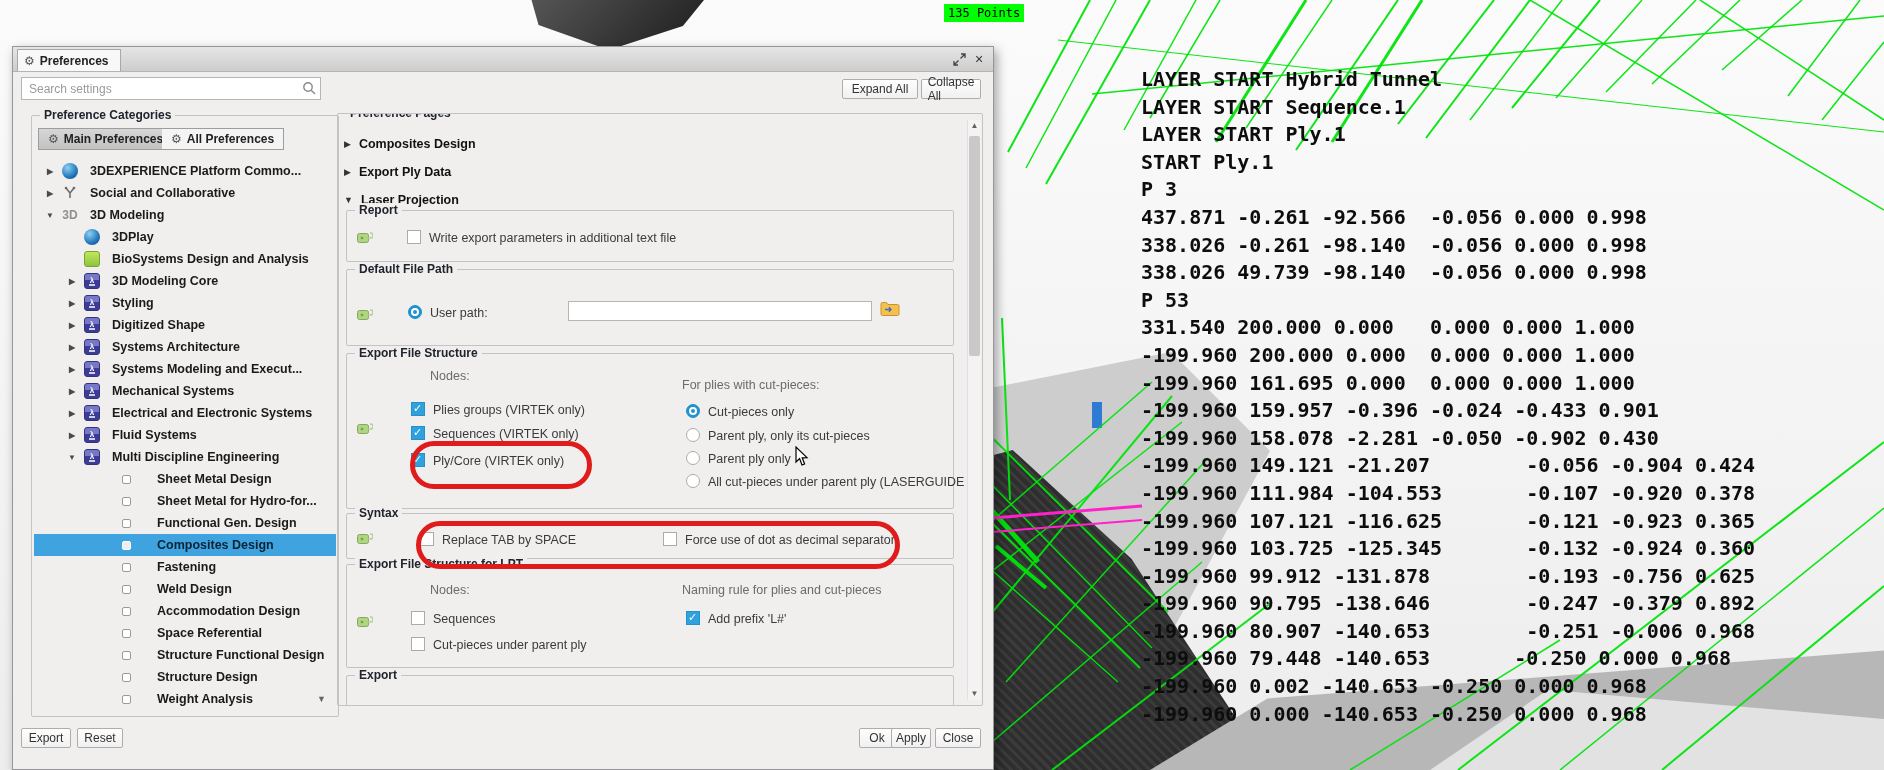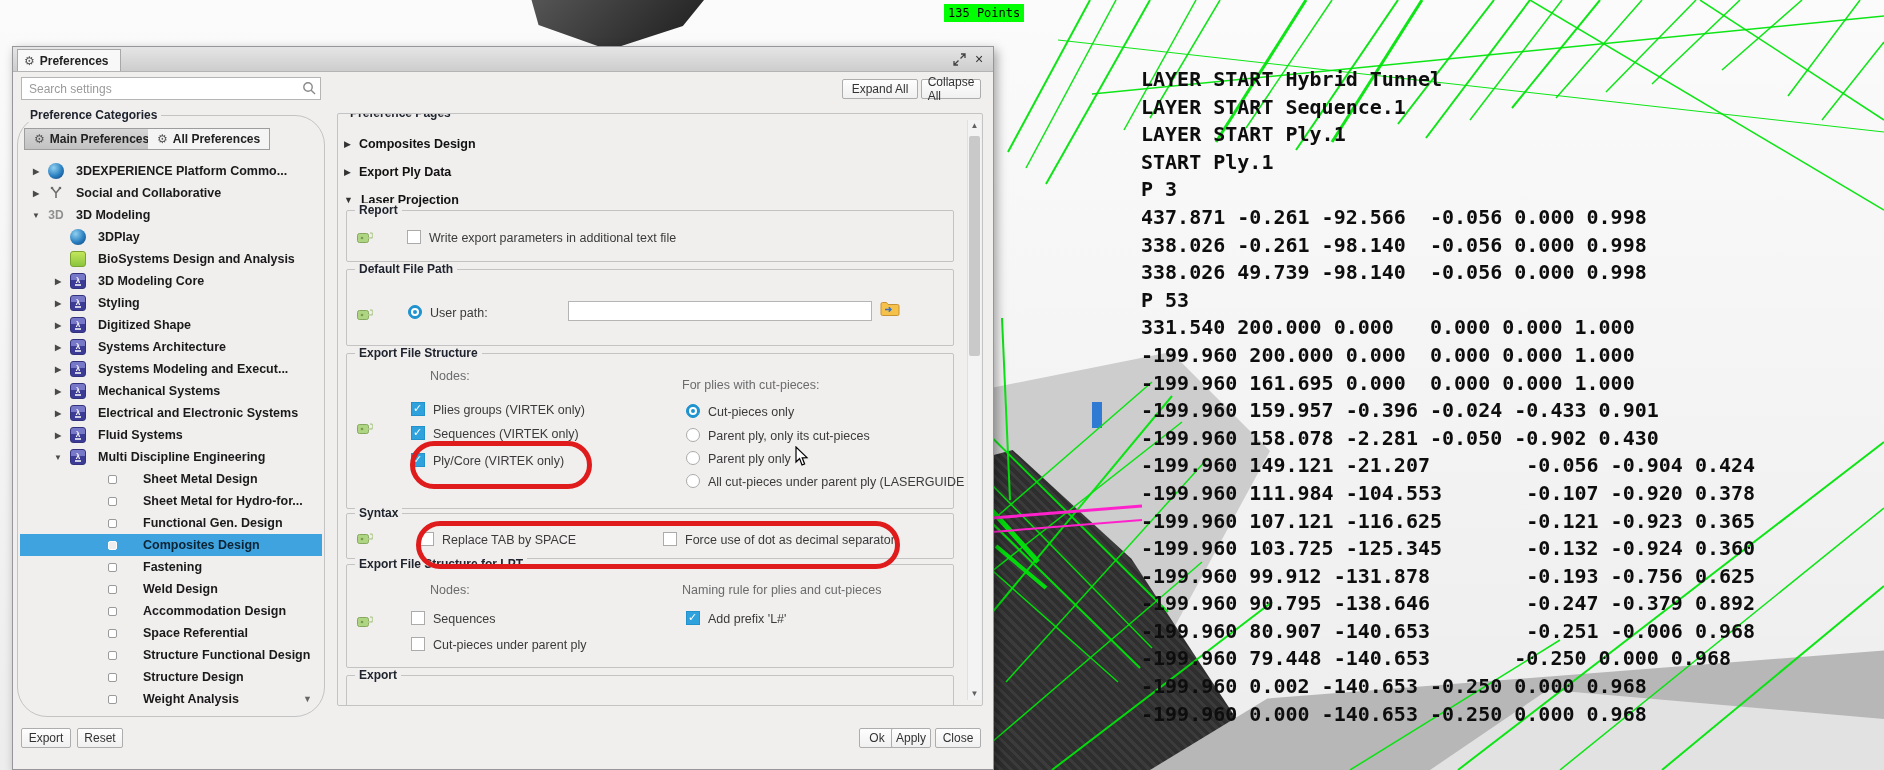--- a/index.html
+++ b/index.html
@@ -188,21 +188,21 @@
         <svg width="14" height="14" viewBox="0 0 14 14">
             <circle cx="6" cy="6" r="4.2" fill="none" stroke="#8a8a8a" stroke-width="1.4"></circle>
             <path d="M9.2 9.2 L13 13" stroke="#8a8a8a" stroke-width="1.4"></path>
           </svg>
       </span>
     </div>
 
     <div class="btn" style="left:829px;top:32px;width:76px;">Expand All</div>
     <div class="btn" style="left:908px;top:32px;width:60px;">Collapse All</div>
 
-    <div class="group" style="left:4px;top:68px;width:306px;height:600px;border-radius:30px;">
+    <div class="group" style="left:18px;top:68px;width:306px;height:600px;">
       <span class="group-label">Preference Categories</span>
       <div class="tab sel" style="left:6px;">
         <span class="gear">⚙</span>
         <span>Main Preferences</span>
       </div>
       <div class="tab unsel" style="left:130px;">
         <span class="gear">⚙</span>
         <span>All Preferences</span>
       </div>
       <div id="category-tree">

